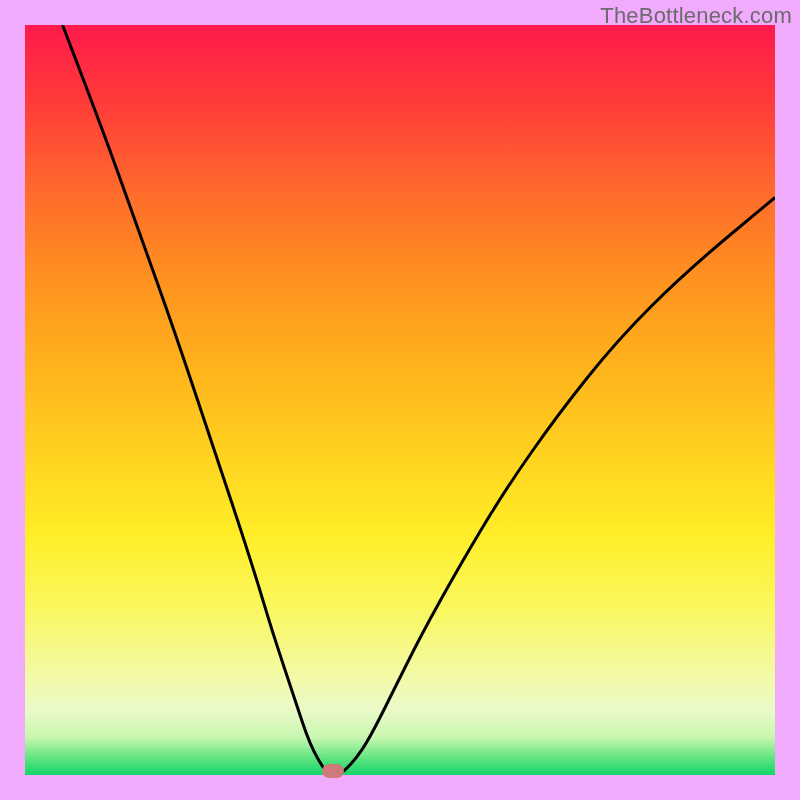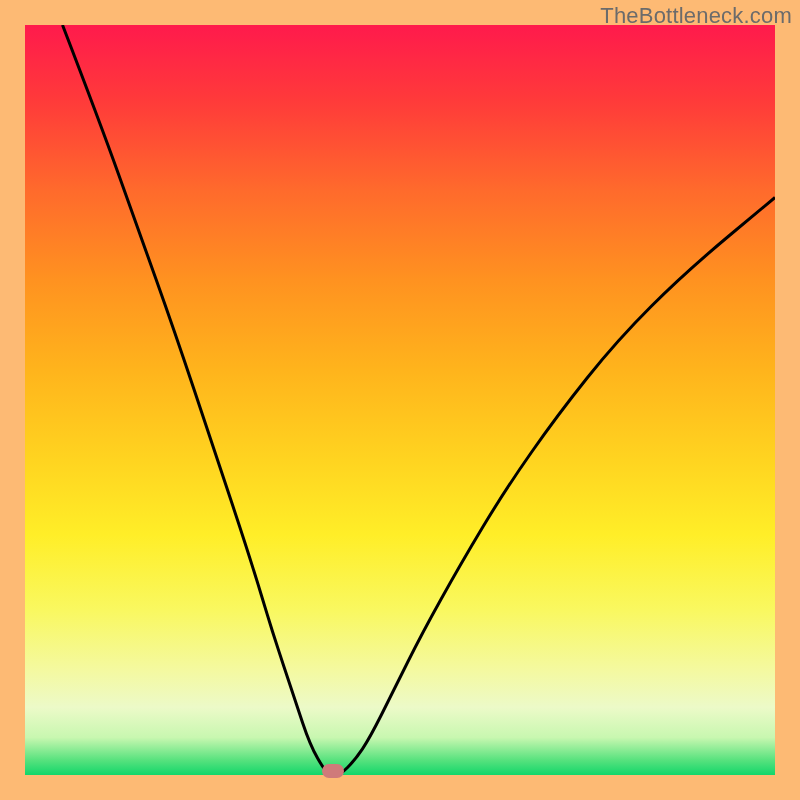--- a/index.html
+++ b/index.html
@@ -8,21 +8,21 @@
     width: 800px;
     height: 800px;
     background: #000;
     font-family: Arial, Helvetica, sans-serif;
     overflow: hidden;
   }
   .frame {
     position: relative;
     width: 800px;
     height: 800px;
-    background: #fdba74;
+    background: #f0abfc;
   }
   .plot {
     position: absolute;
     left: 25px;
     top: 25px;
     width: 750px;
     height: 750px;
     background: linear-gradient(to bottom,
       #ff1a4c 0%,
       #ff3a3a 10%,

